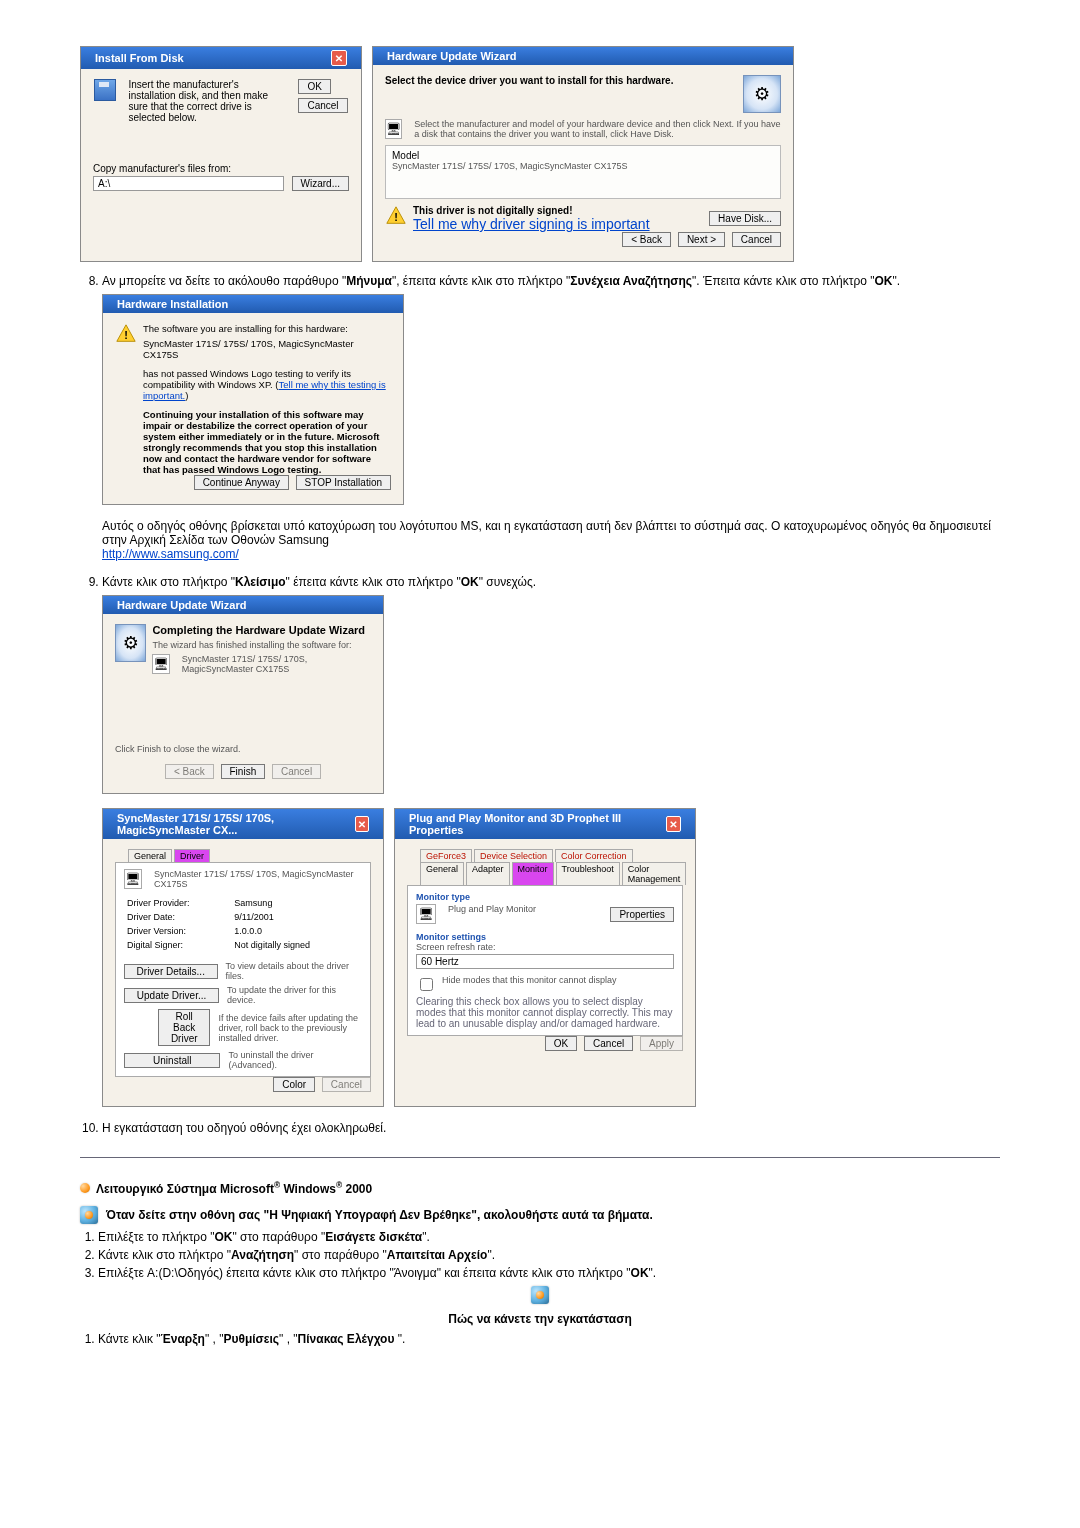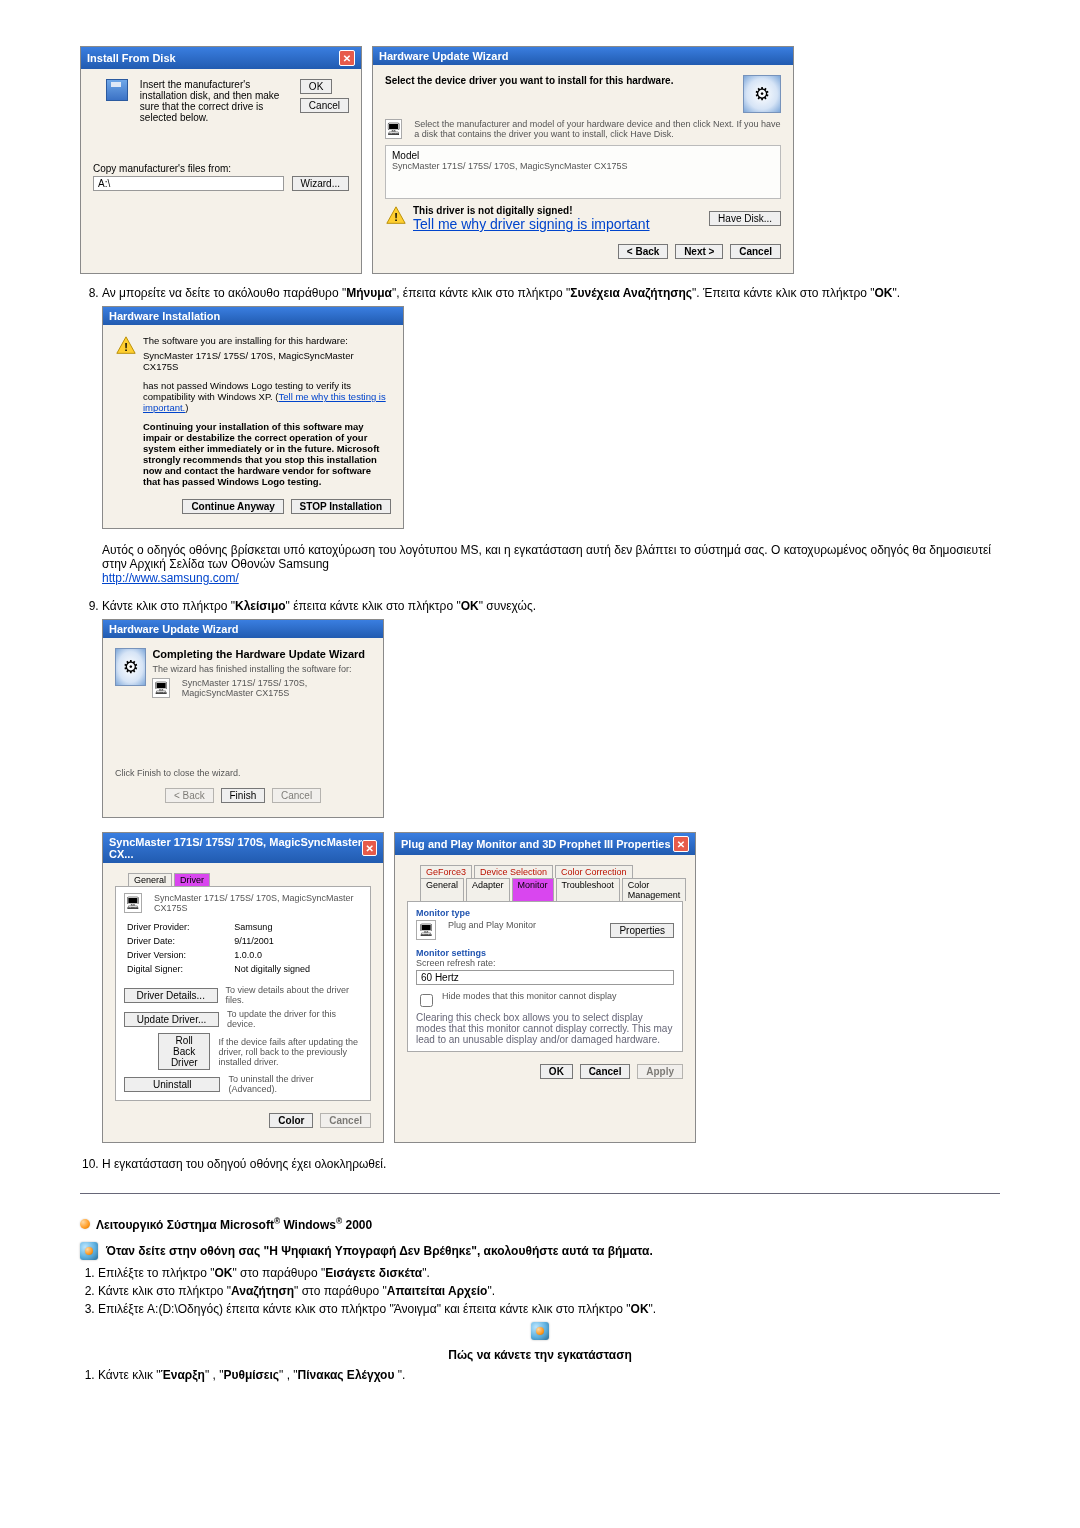--- a/index.html
+++ b/index.html
@@ -59,21 +59,21 @@
 
   .dialog {
     border: 1px solid #8a8a8a;
     background: #f5f1e9;
     width: 280px;
     font-size: 10px;
   }
   .dialog-title {
     background: linear-gradient(#3a7ee0,#215bb0);
     color: #fff;
-    padding: 3px 6px;
+    padding: 3px 14px;
     display: flex;
     justify-content: space-between;
     align-items: center;
     font-weight: bold;
     font-size: 11px;
   }
   .close-x {
     width: 14px; height: 14px;
     background: #e75b4a;
     color: #fff;
@@ -160,21 +160,21 @@
   .hw-install .dialog-body { font-size: 9.5px; }
   .hw-install .warn-text { font-weight: bold; }
 
   .two-dialogs { display: flex; gap: 10px; flex-wrap: wrap; }
   .dialog.wide { width: 420px; }
 
   .subhead-row { display: flex; align-items: center; gap: 8px; margin: 6px 0 2px; }
 
   .flexgap { display: flex; gap: 8px; }
 
-  .right-btns { text-align: right; margin-top: 12px; font-weight: bold; }
+  .right-btns { text-align: right; margin-top: 0; }
 
   .center-btns { text-align: center; margin-top: 10px; }
 
   .light { color: #667; font-size: 10px; }
 
   .prop-tabs { display: flex; gap: 2px; font-size: 9px; margin-left: 13px; }
   .tab {
     border: 1px solid #aaa;
     border-bottom: none;
     padding: 1px 5px;
@@ -182,23 +182,23 @@
   }
   .tab.active {
     background: #d946ef;
   }
   .tab.red { color: #b10; }
   .prop-panel { border: 1px solid #aaa; background: #fff; padding: 6px 8px; }
   .blue-title { color: #2054b0; font-weight: bold; font-size: 9px; }
 
   .install-disk .body-top {
     display: flex;
-    justify-content: flex-end;
+    justify-content: center;
     align-items: flex-start;
-    gap: 10px;
+    gap: 20px;
   }
 
   .sup { font-size: 0.7em; vertical-align: super; }
 
 </style>
 </head>
 <body>
 
 <div class="page">
 

